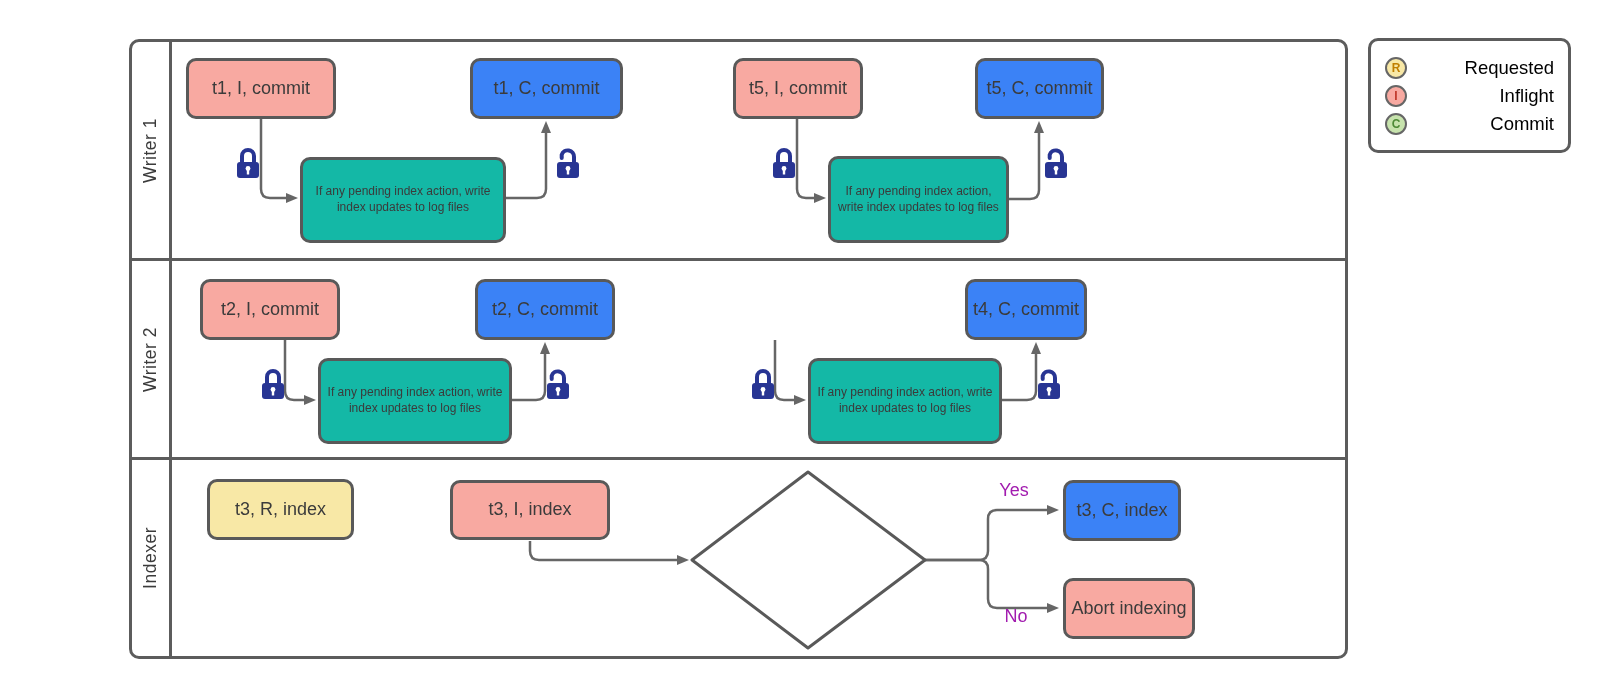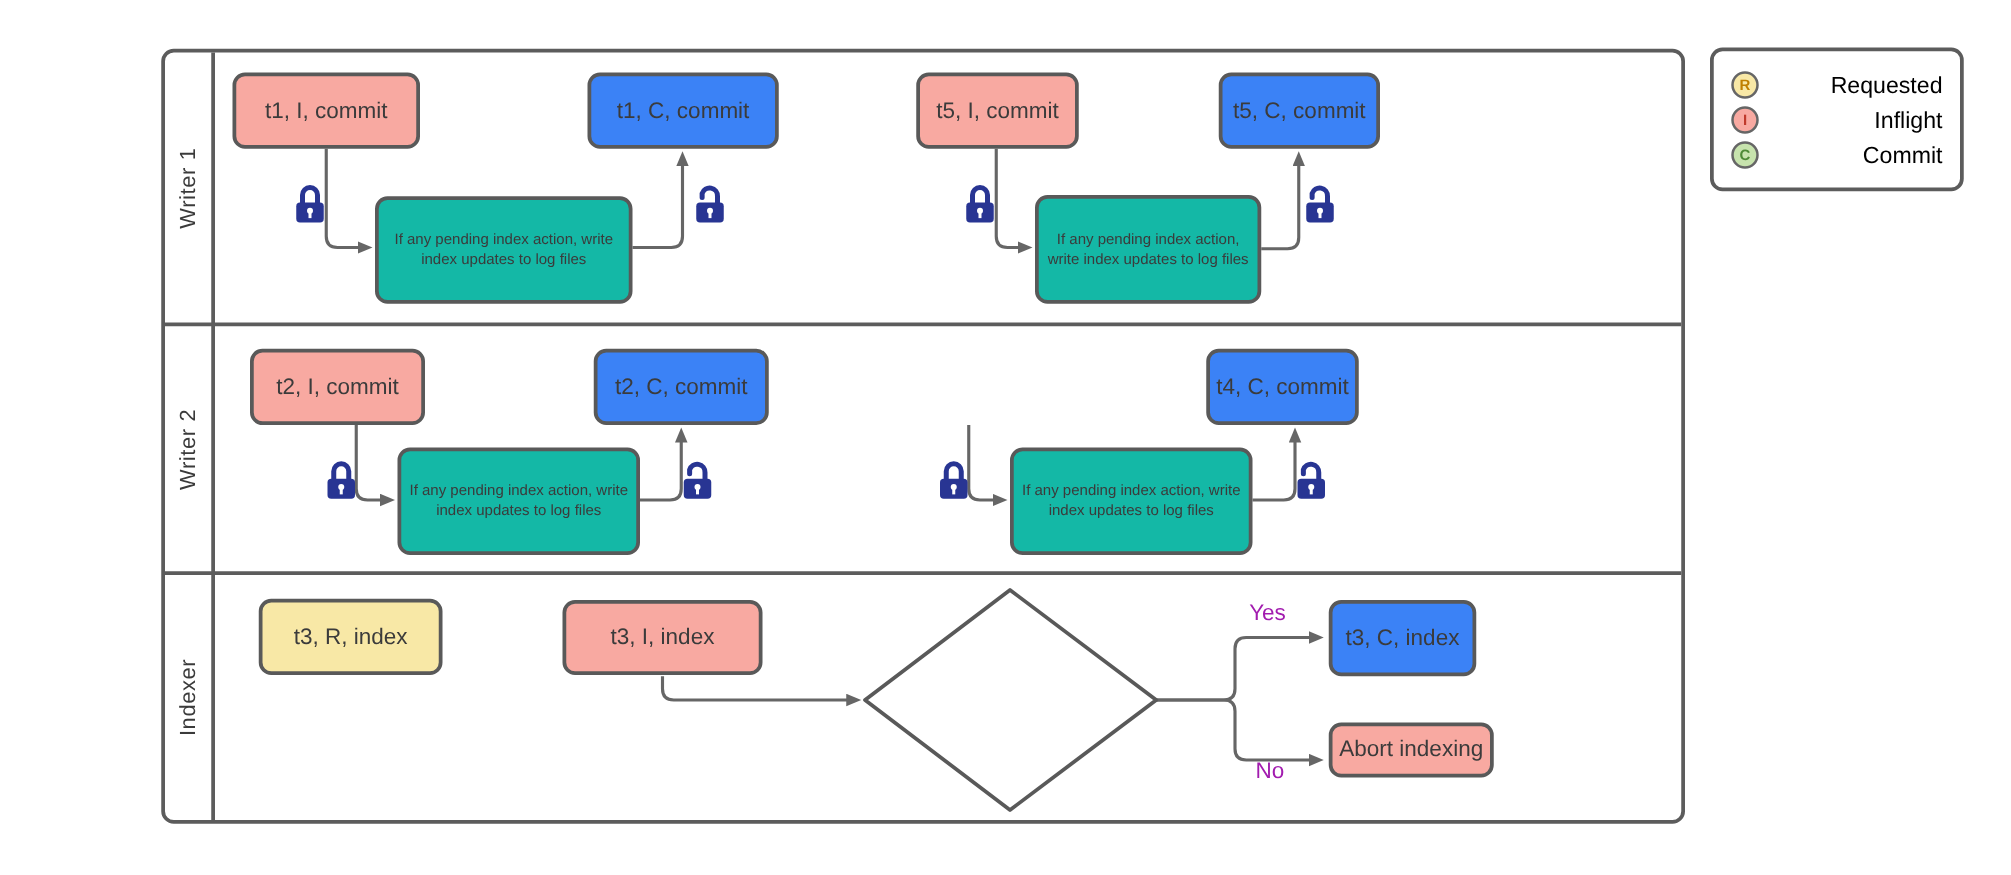--- a/index.html
+++ b/index.html
@@ -154,21 +154,21 @@
   <div class="node node-note" style="left:318px; top:358px; width:194px; height:86px;">If any pending index action, write index updates to log files</div>
   <div class="node node-green" style="left:475px; top:279px; width:140px; height:61px;">t2, C, commit</div>
   <div class="node node-note" style="left:808px; top:358px; width:194px; height:86px;">If any pending index action, write index updates to log files</div>
   <div class="node node-green" style="left:965px; top:279px; width:122px; height:61px;">t4, C, commit</div>
 
   <div class="node node-yellow" style="left:183px; top:479px; width:147px; height:61px;margin-left:24px;">t3, R, index</div>
   <div class="node node-red" style="left:450px; top:480px; width:160px; height:60px;">t3, I, index</div>
   <div class="float-label" style="left:985px; top:480px; width:58px;">Yes</div>
   <div class="float-label" style="left:987px; top:606px; width:58px;">No</div>
   <div class="node node-green" style="left:1063px; top:480px; width:118px; height:61px;">t3, C, index</div>
-  <div class="node node-red" style="left:1063px; top:578px; width:132px; height:44px;">Abort indexing</div>
+  <div class="node node-red" style="left:1063px; top:578px; width:132px; height:61px;">Abort indexing</div>
 
   <div class="legend">
     <div class="legend-row">
       <span class="legend-dot dot-r">R</span>
       <span class="legend-text">Requested</span>
     </div>
     <div class="legend-row">
       <span class="legend-dot dot-i">I</span>
       <span class="legend-text">Inflight</span>
     </div>

